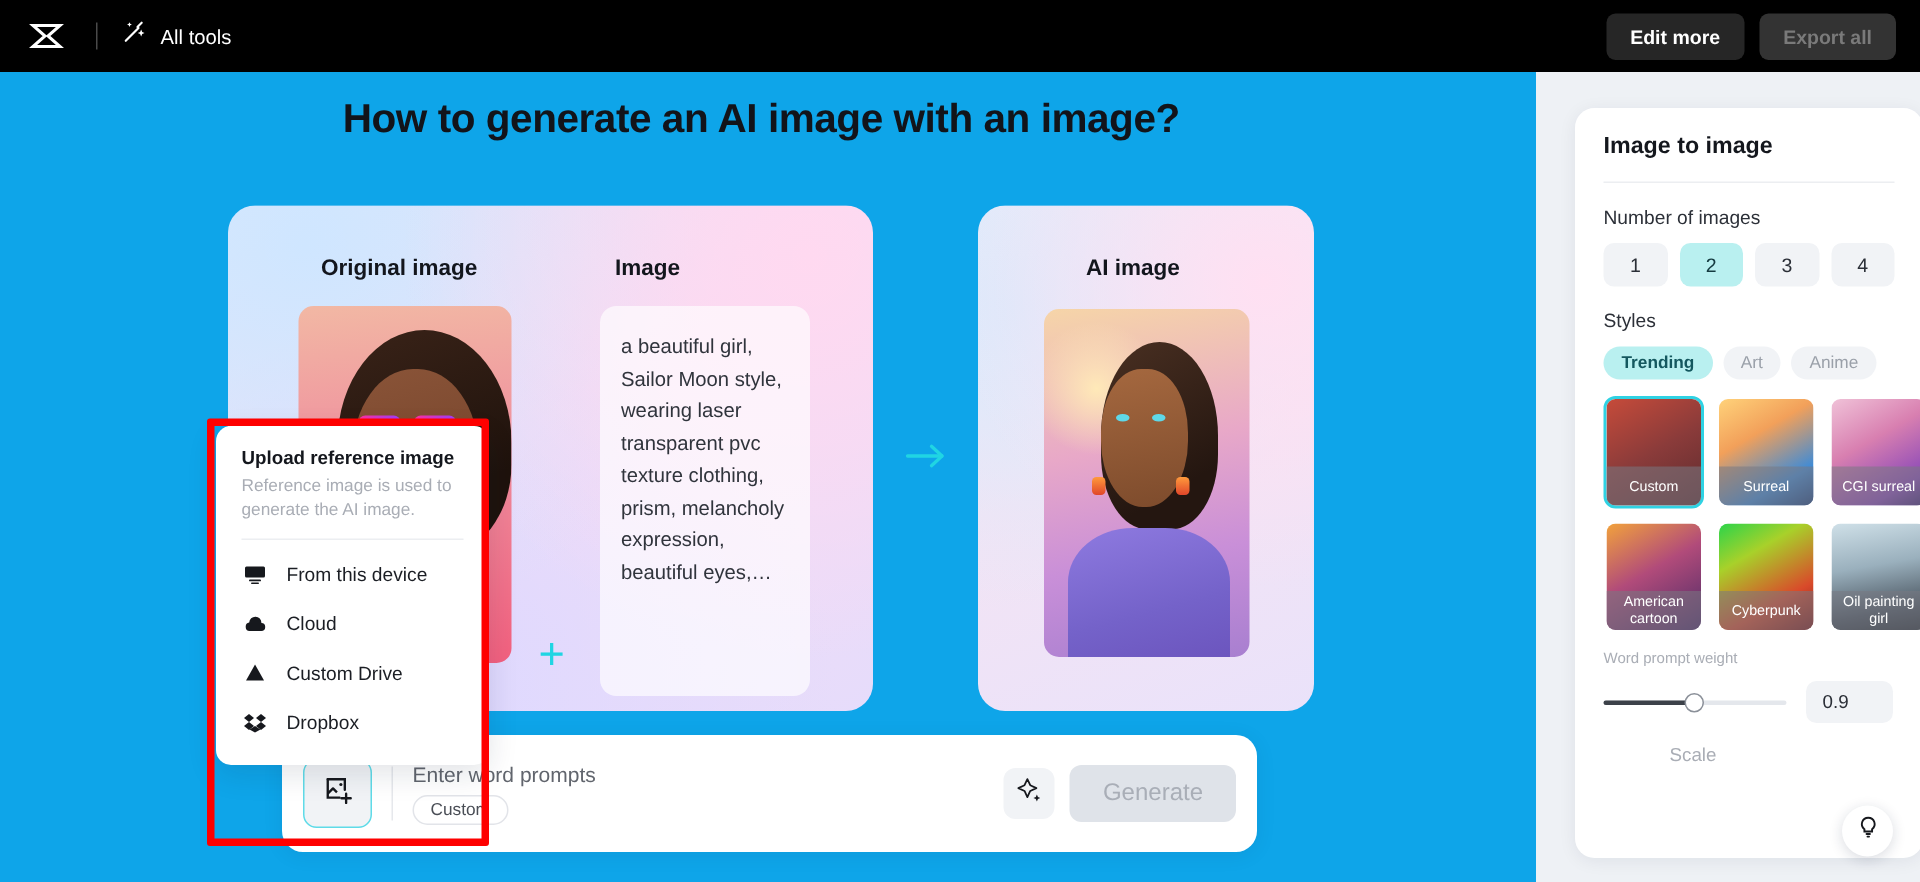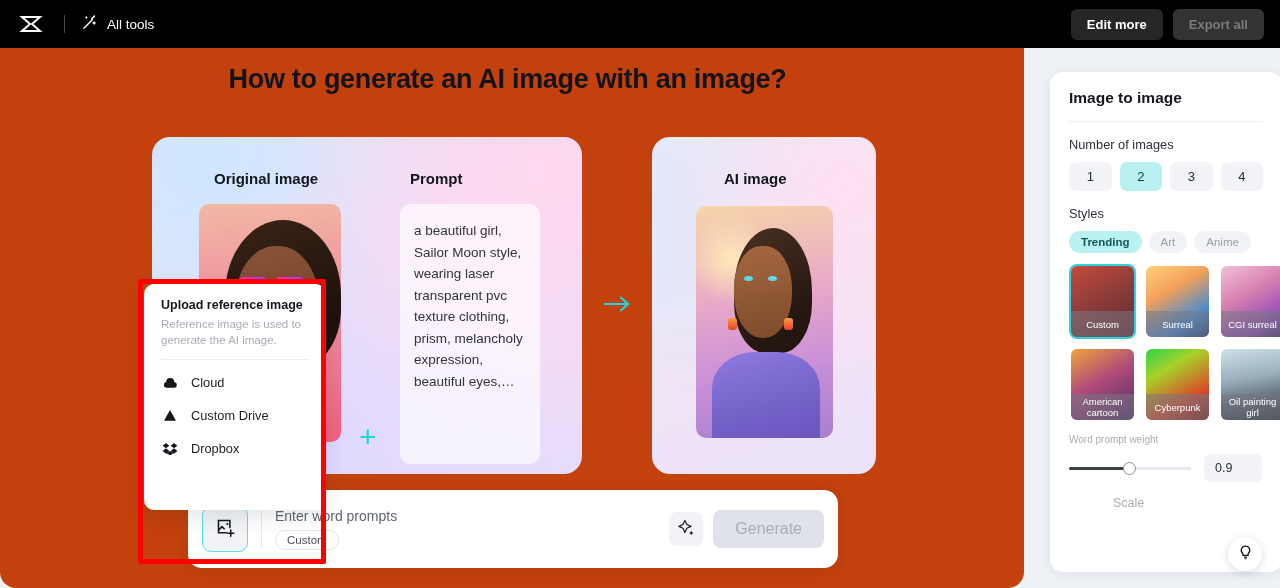--- a/index.html
+++ b/index.html
@@ -2,21 +2,21 @@
 <html><head>
 <meta charset="utf-8">
 <style>
   * { box-sizing: border-box; margin: 0; padding: 0; }
   html, body {
     width: 1280px; height: 588px;
     font-family: "Liberation Sans", sans-serif;
     background: #eef1f5;
     overflow: hidden;
   }
-  .app { position: relative; width: 1024px; height: 588px; background: #c2410c; border-radius: 16px; }
+  .app { position: relative; width: 1024px; height: 588px; background: #0ea5e9; }
 
   
   .topbar {
     position: absolute; top: 0; left: 0; width: 1280px; height: 48px;
     background: #000; display: flex; align-items: center; z-index: 40;
   }
   .logo { margin-left: 18px; width: 26px; height: 26px; display:flex; align-items:center; justify-content:center; }
   .topdiv { width: 1px; height: 18px; background: #4a4a4a; margin: 0 16px 0 20px; }
   .alltools { display: flex; align-items: center; gap: 9px; cursor: pointer; }
   .alltools .lbl { color: #fff; font-size: 13.5px; }
@@ -294,21 +294,21 @@
     <div class="topright">
       <button class="btn-editmore">Edit more</button>
       <button class="btn-exportall">Export all</button>
     </div>
   </div>
 
   <div class="page-title">How to generate an AI image with an image?</div>
 
   <div class="card-left">
     <div class="col-head head-original">Original image</div>
-    <div class="col-head head-prompt">Prompt</div>
+    <div class="col-head head-prompt">Image</div>
     <div class="orig-photo">
       <div class="hair"></div>
       <div class="face"></div>
       <div class="eyeshadow-l"></div>
       <div class="eyeshadow-r"></div>
       <div class="lips"></div>
       <div class="neck"></div>
     </div>
     <div class="plus-sign">+</div>
     <div class="prompt-box">a beautiful girl, Sailor Moon style, wearing laser transparent pvc texture clothing, prism, melancholy expression, beautiful eyes,…</div>
@@ -361,20 +361,30 @@
       </span>
     </div>
     <button class="generate-btn">Generate</button>
   </div>
 
   <div class="upload-menu">
     <div class="um-title">Upload reference image</div>
     <div class="um-sub">Reference image is used to generate the AI image.</div>
     <div class="um-divider"></div>
 
+    <div class="um-item">
+      <span class="um-ico">
+        <svg width="16" height="16" viewBox="0 0 24 24">
+          <rect x="2" y="4" width="20" height="11" rx="1.5" fill="#16181d"></rect>
+          <rect x="6" y="17" width="12" height="1.8" rx="0.9" fill="#16181d"></rect>
+          <rect x="8" y="20" width="8" height="1.6" rx="0.8" fill="#16181d"></rect>
+        </svg>
+      </span>
+      <span>From this device</span>
+    </div>
 
     <div class="um-item">
       <span class="um-ico">
         <svg width="16" height="16" viewBox="0 0 24 24">
           <path d="M6.5 19 h11.5 a4 4 0 0 0 .4-8 A6 6 0 0 0 6.2 10.5 A4.3 4.3 0 0 0 6.5 19z" fill="#16181d"></path>
         </svg>
       </span>
       <span>Cloud</span>
     </div>
 

